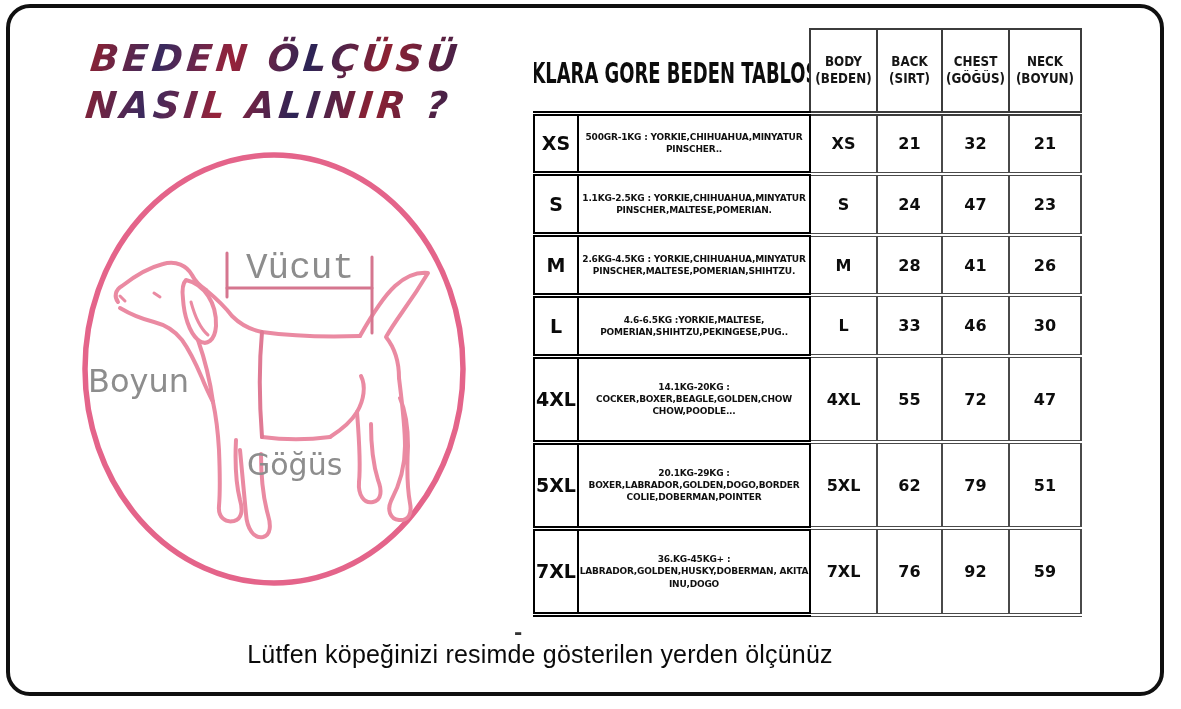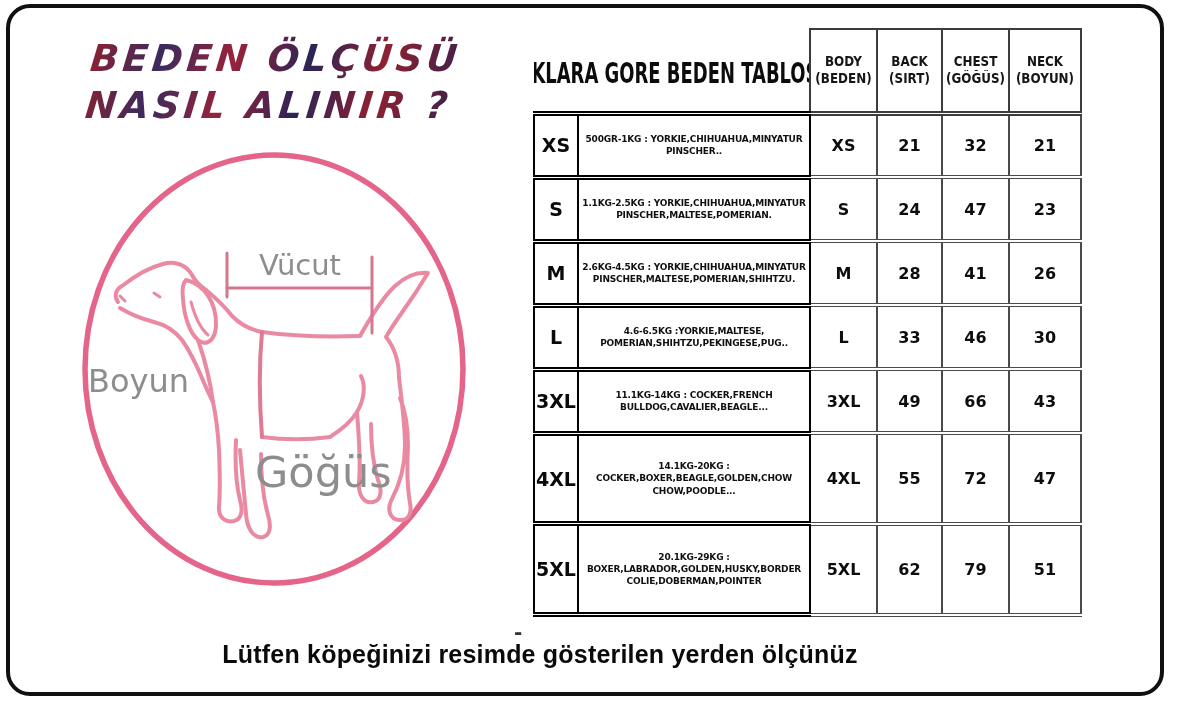--- a/index.html
+++ b/index.html
@@ -18,23 +18,23 @@
     letter-spacing:4px;transform:skewX(-6deg);
     background:linear-gradient(100deg,#8e2132 0%,#3a2a5e 18%,#97233a 36%,#2c2456 55%,#8e2132 74%,#232153 100%);
     -webkit-background-clip:text;background-clip:text;color:transparent;
   }
   .main-title div{white-space:nowrap;}
   .dog-svg{position:absolute;left:78px;top:150px;}
   .diagram-label{
     position:absolute;color:#8d8d8d;font-weight:500;
     font-family:"DejaVu Sans",sans-serif;
   }
-  .lbl-vucut{left:240px;top:248px;width:120px;text-align:center;font-size:29px;}
+  .lbl-vucut{left:240px;top:248px;width:120px;text-align:center;font-size:36px;font-family:Liberation Mono, monospace;}
   .lbl-boyun{left:88px;top:362px;font-size:32px;}
-  .lbl-gogus{left:255px;top:447px;font-size:43px;}
+  .lbl-gogus{left:247px;top:447px;font-size:30px;}
   
   table.size-table{
     position:absolute;left:533px;top:28px;width:547px;height:589px;
     border-collapse:collapse;table-layout:fixed;background:#fff;
   }
   .size-table td{padding:0;overflow:hidden;}
   .th-title{
     border:none;border-bottom:5px double #000;position:relative;
   }
   .th-title span{
@@ -65,21 +65,21 @@
     border-bottom:4px double #4a4a4a;
     text-align:center;vertical-align:middle;
     font-size:16px;font-weight:800;color:#0d0d0d;
   }
   
   .footer-dash{
     position:absolute;left:514px;top:620px;font-size:20px;font-weight:700;color:#333;
   }
   .footer-note{
     position:absolute;left:180px;top:640px;width:720px;text-align:center;
-    font-family:"Liberation Sans",sans-serif;font-size:25px;font-weight:700;
+    font-family:"Liberation Sans",sans-serif;font-size:25px;font-weight:400;
     color:#0a0a0a;letter-spacing:0.2px;
   }
 </style>
 </head>
 <body>
 
 <div class="frame"></div>
 
 <div class="main-title">
   <div>BEDEN ÖLÇÜSÜ</div>
@@ -186,40 +186,40 @@
   </tr>
   <tr>
     <td class="c-size">L</td>
     <td class="c-desc">4.6-6.5KG :YORKIE,MALTESE, POMERIAN,SHIHTZU,PEKINGESE,PUG..</td>
     <td class="c-num">L</td>
     <td class="c-num">33</td>
     <td class="c-num">46</td>
     <td class="c-num">30</td>
   </tr>
   <tr>
-    <td class="c-size">3XL</td>
-    <td class="c-desc">11.1KG-14KG : COCKER,FRENCH BULLDOG,CAVALIER,BEAGLE...</td>
-    <td class="c-num">3XL</td>
-    <td class="c-num">49</td>
-    <td class="c-num">66</td>
-    <td class="c-num">43</td>
-  </tr>
-  <tr>
     <td class="c-size">4XL</td>
     <td class="c-desc">14.1KG-20KG : COCKER,BOXER,BEAGLE,GOLDEN,CHOW CHOW,POODLE...</td>
     <td class="c-num">4XL</td>
     <td class="c-num">55</td>
     <td class="c-num">72</td>
     <td class="c-num">47</td>
   </tr>
   <tr>
     <td class="c-size">5XL</td>
-    <td class="c-desc">20.1KG-29KG : BOXER,LABRADOR,GOLDEN,HUSKY,BORDER COLIE,DOBERMAN,POINTER</td>
+    <td class="c-desc">20.1KG-29KG : BOXER,LABRADOR,GOLDEN,DOGO,BORDER COLIE,DOBERMAN,POINTER</td>
     <td class="c-num">5XL</td>
     <td class="c-num">62</td>
     <td class="c-num">79</td>
     <td class="c-num">51</td>
   </tr>
+  <tr>
+    <td class="c-size">7XL</td>
+    <td class="c-desc">36.KG-45KG+ : LABRADOR,GOLDEN,HUSKY,DOBERMAN, AKITA INU,DOGO</td>
+    <td class="c-num">7XL</td>
+    <td class="c-num">76</td>
+    <td class="c-num">92</td>
+    <td class="c-num">59</td>
+  </tr>
 </tbody>
   </table>
 
 <div class="footer-dash">-</div>
 <div class="footer-note">Lütfen köpeğinizi resimde gösterilen yerden ölçünüz</div>
 
 </body></html>

